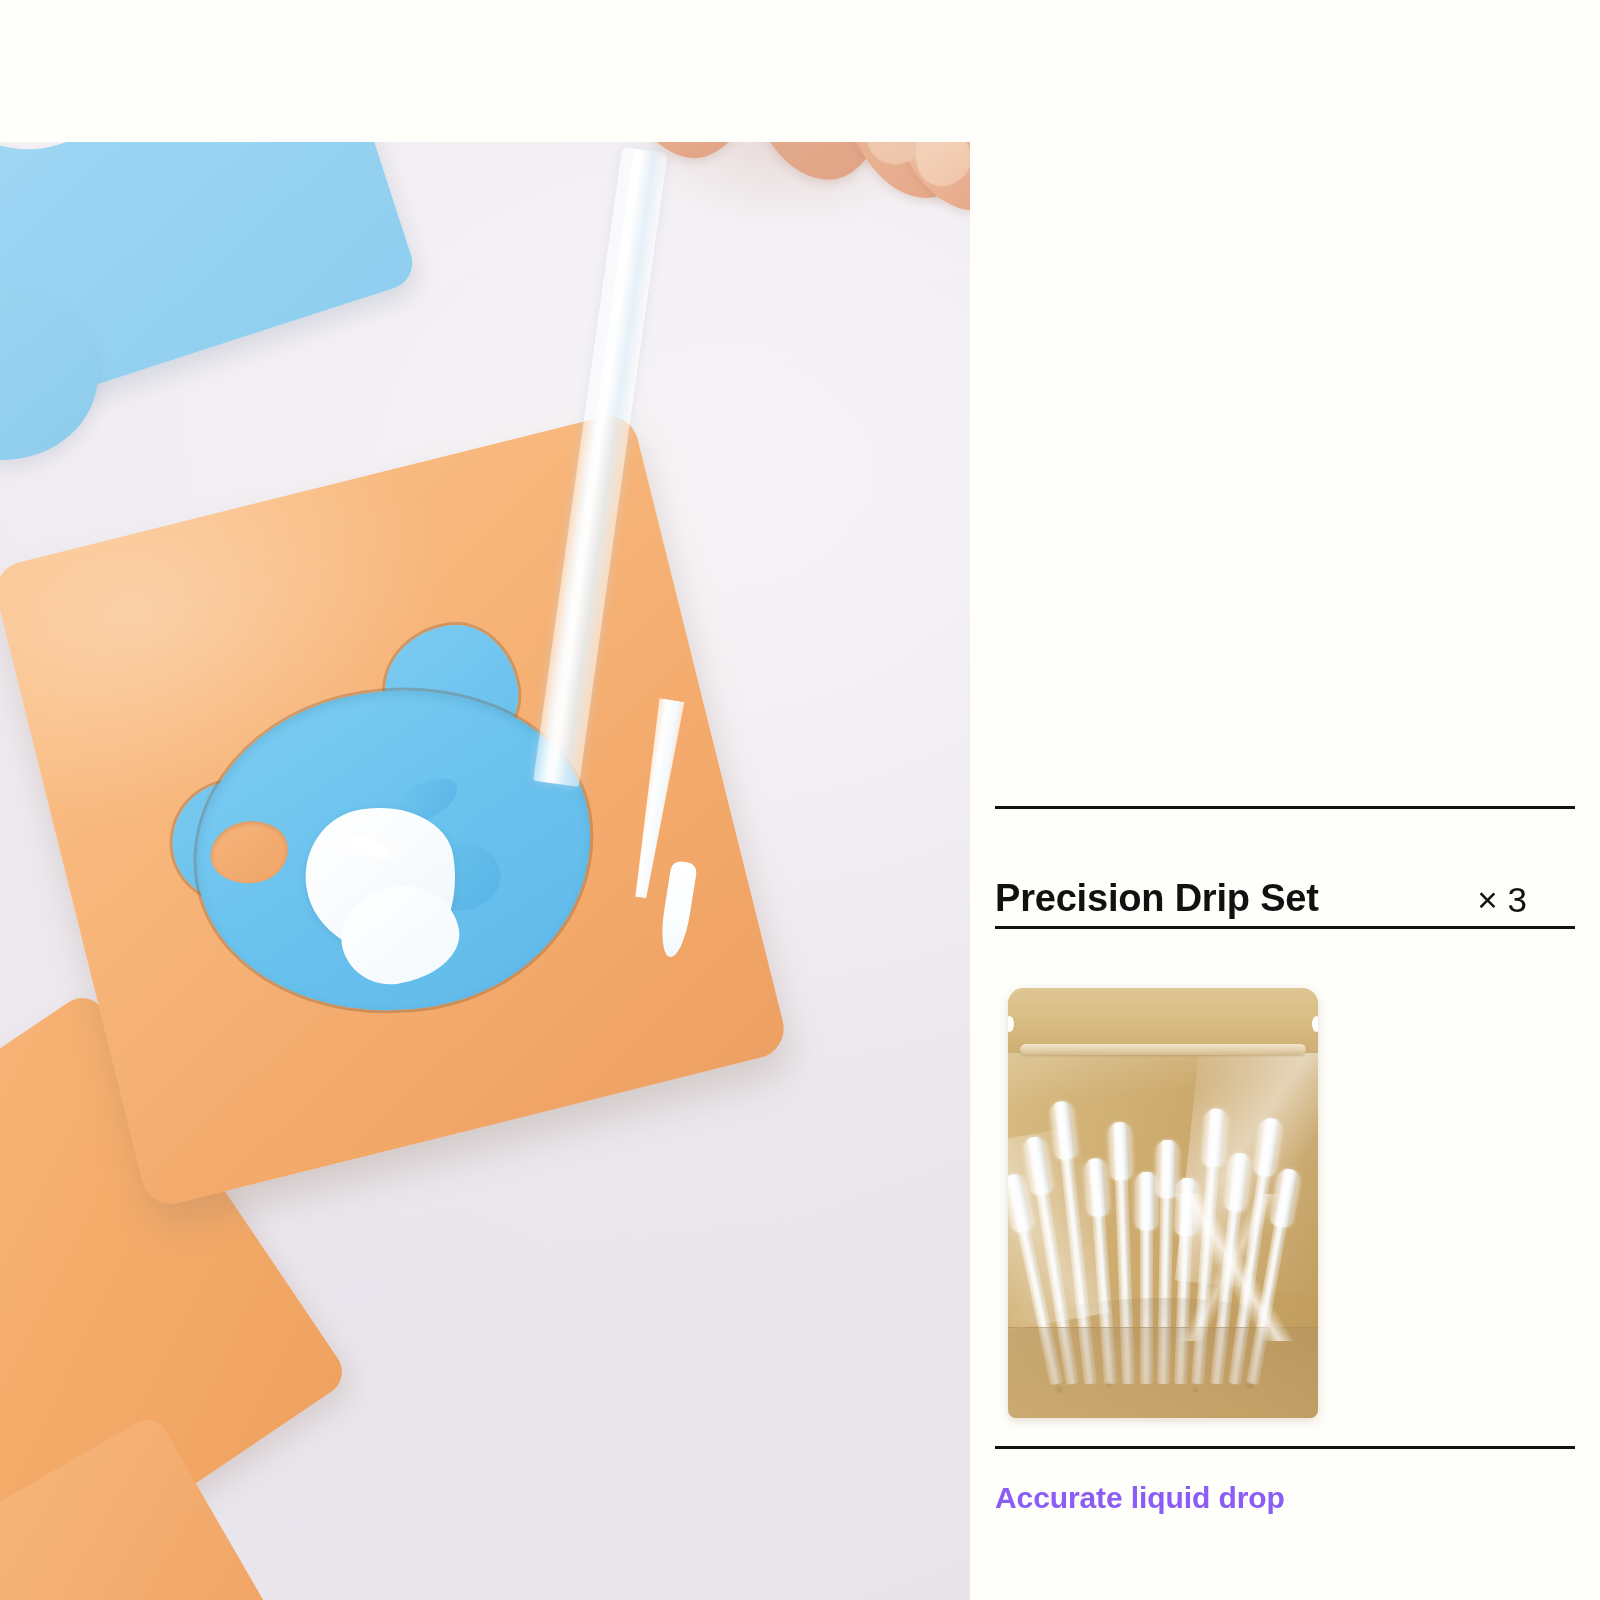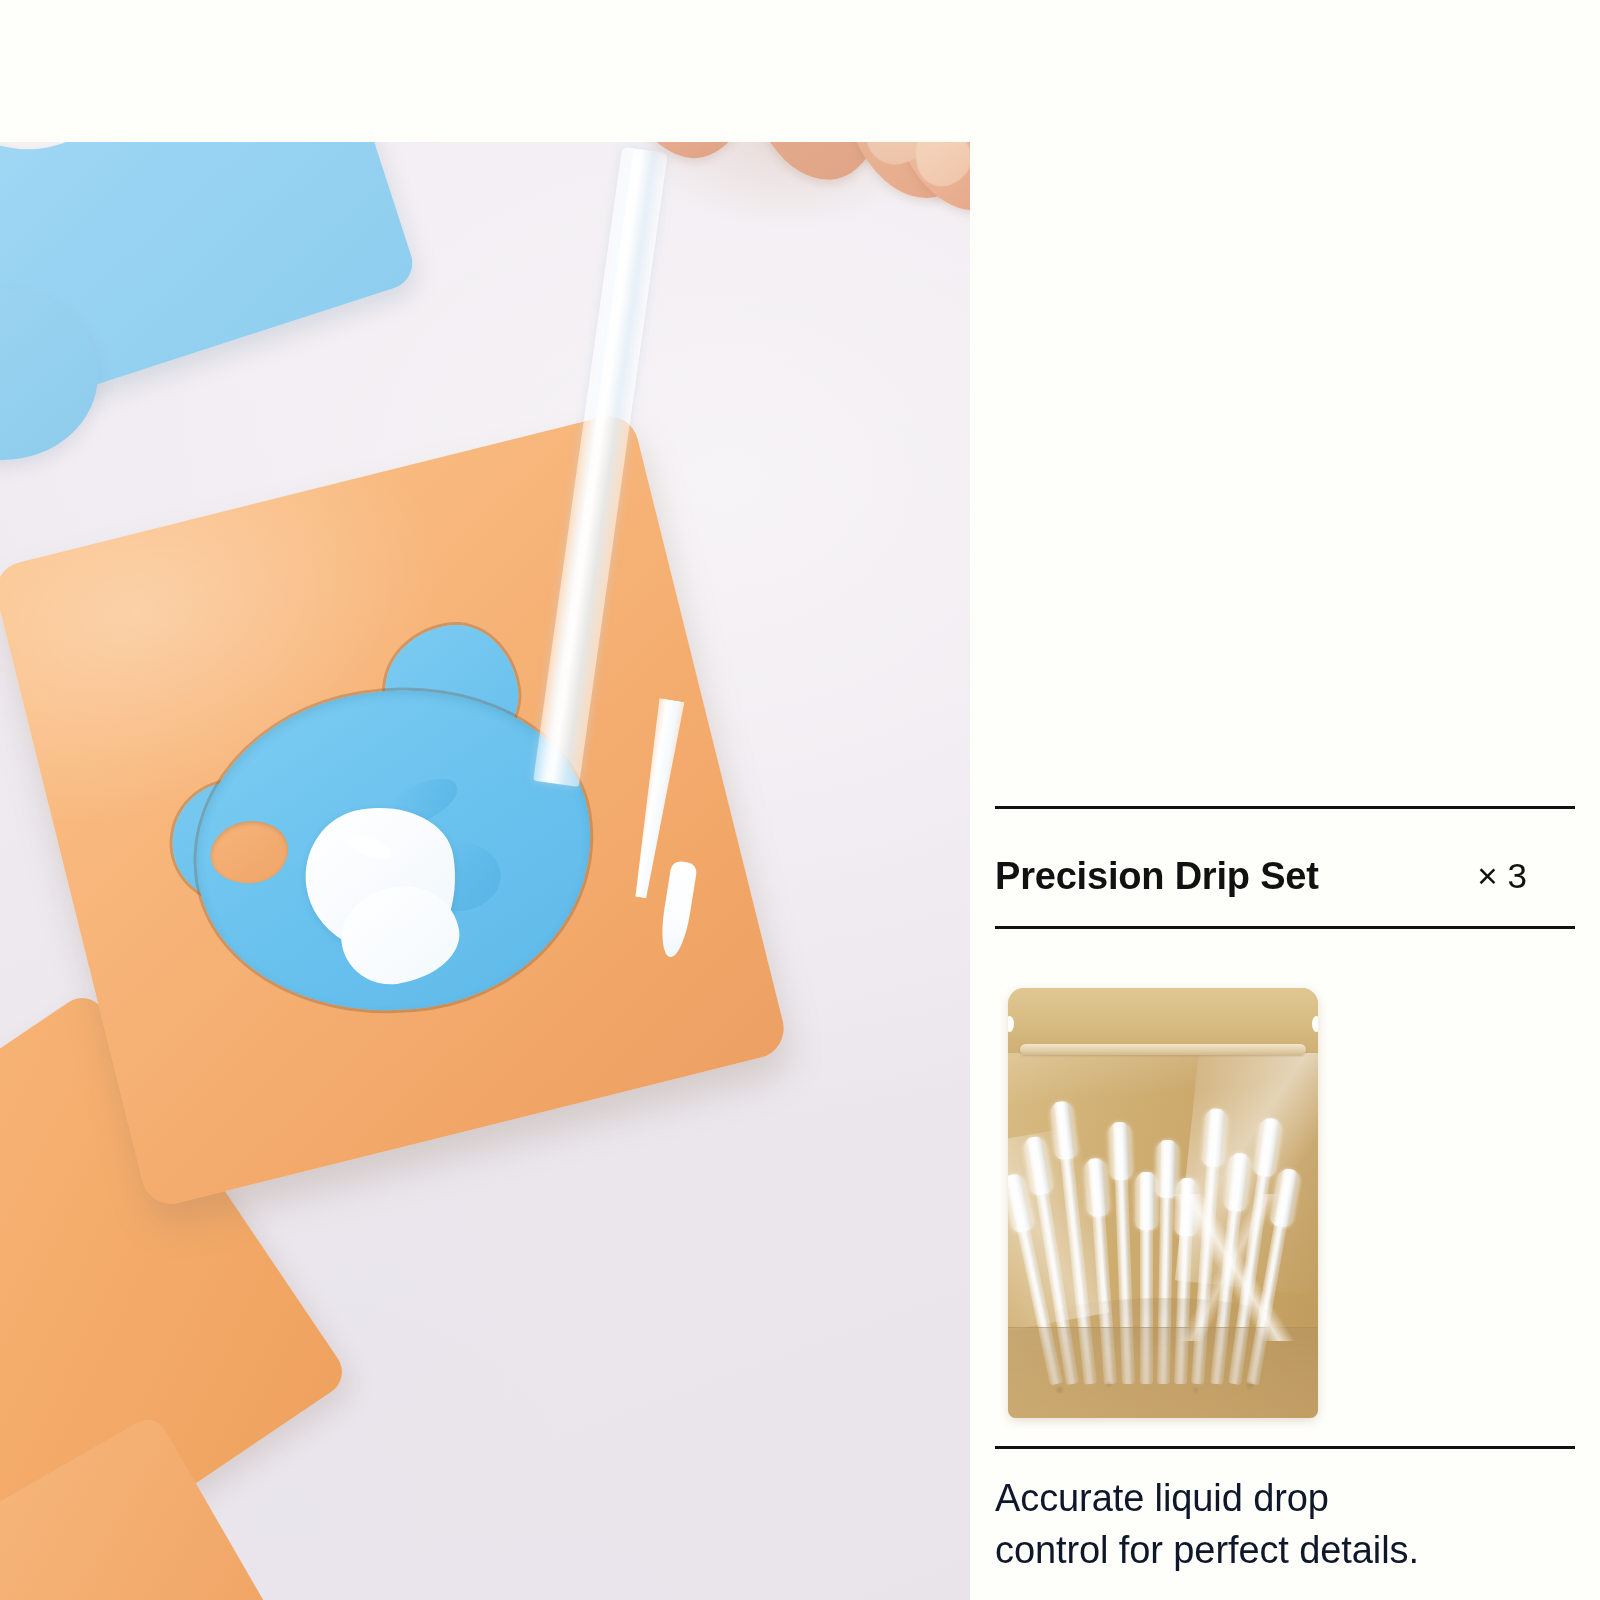--- a/index.html
+++ b/index.html
@@ -404,21 +404,21 @@
   .divider.mid    { top: 784px; }
   .divider.bottom { top: 1304px; }
 
   .item-row {
     position: absolute;
     left: 25px;
     top: 690px;
     width: 580px;
     height: 88px;
     display: flex;
-    align-items: center;
+    align-items: flex-end;
     justify-content: space-between;
   }
   .item-name {
     font-size: 38px;
     font-weight: 700;
     color: #111111;
     letter-spacing: -0.2px;
     white-space: nowrap;
   }
   .item-qty {
@@ -574,24 +574,24 @@
         rgba(255,255,255,0.30) 100%);
     box-shadow: 0 0 4px rgba(255,255,255,0.55);
   }
 
   
   .caption {
     position: absolute;
     left: 25px;
     top: 1330px;
     width: 580px;
-    font-size: 38px;
+    font-size: 30px;
     line-height: 52px;
-    color: #0f172a;
-    font-weight: 400;
+    color: #8b5cf6;
+    font-weight: 700;
     letter-spacing: -0.1px;
   }
   .caption .line { display: block; white-space: nowrap; }
 </style>
 </head>
 <body>
 
 <div class="page">
 
 
@@ -709,17 +709,16 @@
         <div class="bag-zip"></div>
         <div class="bag-notch-l"></div>
         <div class="bag-notch-r"></div>
       </div>
     </div>
 
     <div class="divider bottom"></div>
 
     <div class="caption">
       <span class="line">Accurate liquid drop</span>
-      <span class="line">control for perfect details.</span>
     </div>
 
   </div>
 </div>
 
 </body></html>

